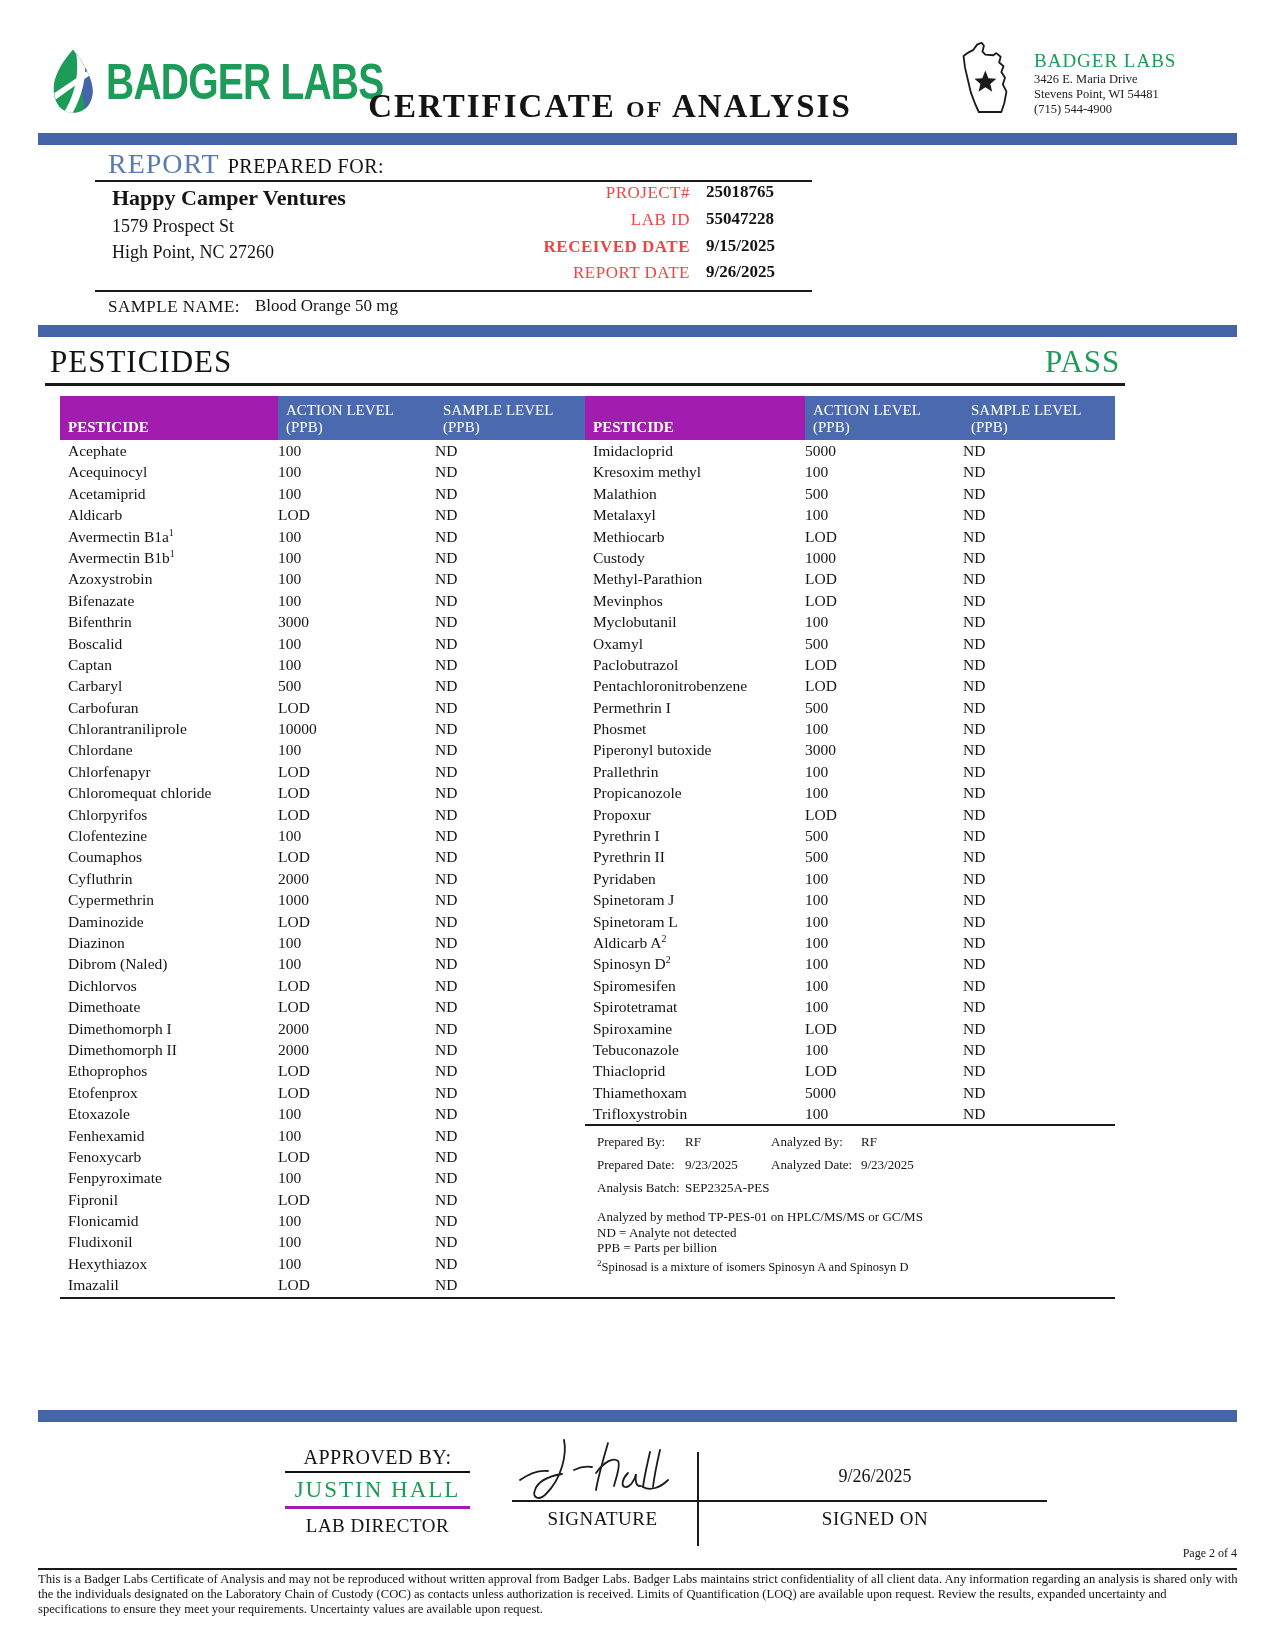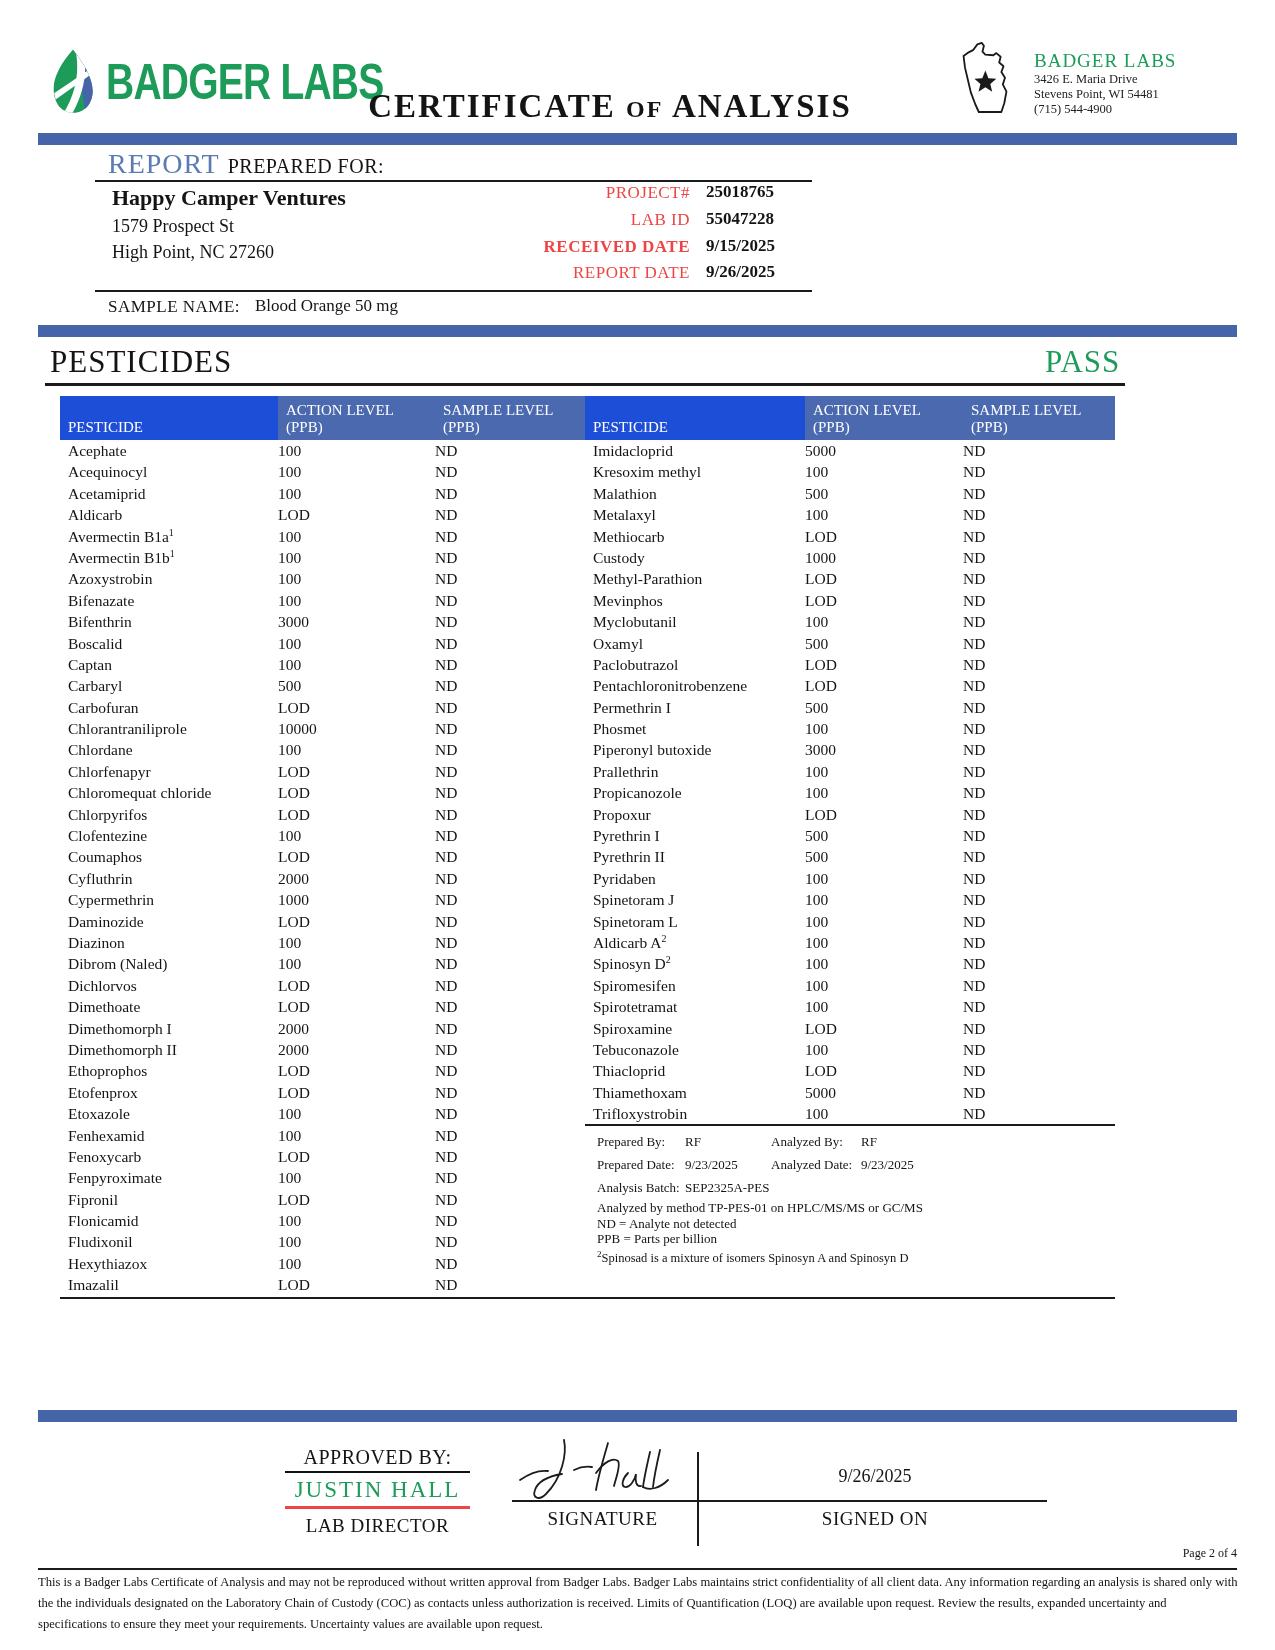--- a/index.html
+++ b/index.html
@@ -36,21 +36,21 @@
   .sample-label{position:absolute;left:108px;top:297px;font-size:17px;letter-spacing:.5px;}
   .sample-value{position:absolute;left:255px;top:296px;font-size:17px;}
 
   
   .sec-title{position:absolute;left:50px;top:344px;font-size:31px;letter-spacing:1px;}
   .sec-pass{position:absolute;left:1045px;top:344px;font-size:31px;color:#1d9b59;letter-spacing:1px;}
 
   .thead{position:absolute;left:60px;top:396px;display:flex;height:44px;}
   .hc{box-sizing:border-box;display:flex;align-items:flex-end;padding:4px 0 4px 8px;
       color:#fff;font-size:15px;line-height:17px;}
-  .hc.green{background:#1d4ed8;}
+  .hc.green{background:#a21caf;font-weight:bold;}
   .hc.blue{background:#4a69ae;}
   .w-ln{width:218px;} .w-la{width:157px;} .w-ls{width:150px;}
   .w-rn{width:220px;} .w-ra{width:158px;} .w-rs{width:152px;}
 
   .rows{position:absolute;top:440px;}
   .rows.lhalf{left:60px;width:525px;}
   .rows.rhalf{left:585px;width:530px;}
   .t-row{display:flex;height:21.4px;}
   .c{box-sizing:border-box;overflow:hidden;white-space:nowrap;font-size:15.5px;line-height:21.4px;}
   .lhalf .c.name{width:218px;padding-left:8px;}
@@ -58,38 +58,38 @@
   .lhalf .c.smp{width:150px;}
   .rhalf .c.name{width:220px;padding-left:8px;}
   .rhalf .c.act{width:158px;}
   .rhalf .c.smp{width:152px;}
   sup.sp{font-size:10px;line-height:10px;}
 
   
   .notes{position:absolute;left:597px;top:1134px;width:515px;font-size:13px;}
   .n-grid{display:grid;grid-template-columns:88px 86px 90px auto;row-gap:7px;column-gap:0;}
   .n-grid div{white-space:nowrap;}
-  .n-free{margin-top:4px;line-height:15.5px;}
+  .n-free{margin-top:13px;line-height:15.5px;}
   .n-free div{white-space:nowrap;}
   .fn{font-size:12.5px;line-height:15.5px;white-space:nowrap;}
   .fn sup{font-size:9px;}
 
   
   .approved{position:absolute;left:285px;top:1446px;width:185px;text-align:center;}
   .app-lbl{font-size:20px;letter-spacing:.5px;border-bottom:2.5px solid #111;padding-bottom:2px;}
   .app-name{font-size:23px;color:#1d9b59;letter-spacing:2px;margin-top:4px;padding-bottom:3px;
-            border-bottom:3px solid #ef4444;}
+            border-bottom:3px solid #a21caf;}
   .app-title{font-size:19px;margin-top:6px;letter-spacing:.5px;}
   .sig-svg{position:absolute;left:508px;top:1436px;}
   .sig-lbl{position:absolute;left:520px;top:1508px;width:165px;text-align:center;font-size:19px;letter-spacing:.5px;}
   .signed-date{position:absolute;left:705px;top:1466px;width:340px;text-align:center;font-size:18px;}
   .signed-lbl{position:absolute;left:705px;top:1508px;width:340px;text-align:center;font-size:19px;letter-spacing:.5px;}
 
   .page-num{position:absolute;left:937px;top:1546px;width:300px;text-align:right;font-size:12px;}
-  .disclaimer{position:absolute;left:38px;top:1572px;width:1200px;font-size:12.6px;line-height:21px;}
+  .disclaimer{position:absolute;left:38px;top:1572px;width:1200px;font-size:12.6px;line-height:15px;}
 </style>
 </head>
 <body>
 
 <div class="page">
 
   <div class="logo-wrap">
     <svg class="logo-leaf" viewBox="0 0 70 90">
       <defs>
           <clipPath id="leafclip">

